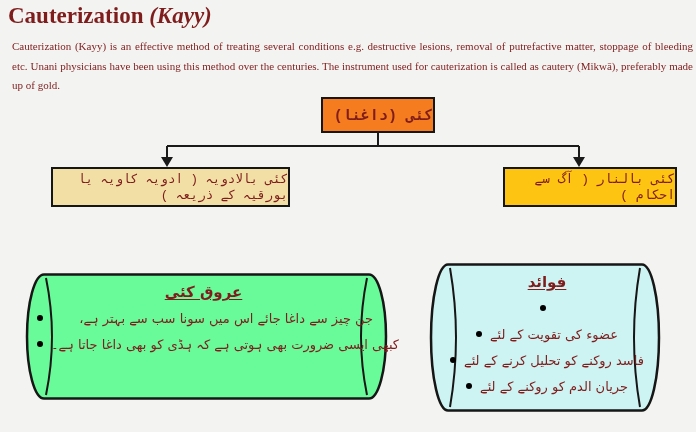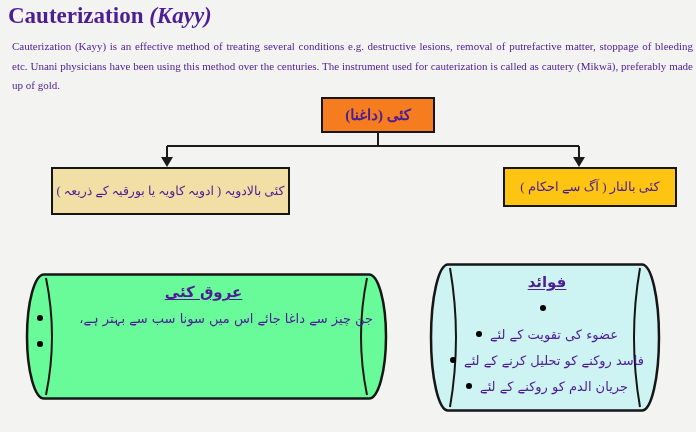--- a/index.html
+++ b/index.html
@@ -1,37 +1,37 @@
 <!DOCTYPE html>
 <html><head>
 <meta charset="utf-8">
 <style>
   html,body{margin:0;padding:0;}
   .stage{
     position:relative; width:696px; height:432px;
     background:#f3f3f1; overflow:hidden;
-    font-family:"Liberation Serif", serif; color:#4c1d95;
+    font-family:"Liberation Serif", serif; color:#7f1d1d;
   }
   .page-title{
     position:absolute; left:8px; top:2px; margin:0;
     font-size:23px; font-weight:bold; line-height:28px;
     font-family:"Liberation Serif", serif;
   }
   .page-title em{font-style:italic;}
   .intro{
     position:absolute; left:8px; top:33px; width:681px; margin:4px;
     font-size:11px; line-height:19.5px; text-align:justify;
   }
   .node{
     position:absolute; border:2px solid #161616; box-sizing:border-box;
-    display:flex; align-items:center; justify-content:center;
-    font-family:Liberation Serif, serif; direction:rtl;
+    display:flex; align-items:center; 
+    font-family:Liberation Mono, monospace; direction:rtl;
   }
   .node-root{left:321px; top:97px; width:114px; height:36px; font-size:15px; font-weight:bold;}
-  .node-left{left:51px; top:167px; width:239px; height:48px; font-size:12.5px;}
+  .node-left{left:51px; top:167px; width:239px; height:40px; font-size:12.5px;}
   .node-right{left:503px; top:167px; width:174px; height:40px; font-size:13px;}
   .connector{position:absolute; left:0; top:131px;}
   .panel{position:absolute;}
   .panel > svg{position:absolute; left:0; top:0;}
   .panel-content{position:absolute; font-family:"DejaVu Sans", sans-serif;}
   .content-rules{left:10px; right:16px; top:6px;}
   .content-benefits{left:26px; right:22px; top:6px;}
   .panel-heading{
     height:26px; line-height:26px; text-align:center; font-weight:bold;
     font-size:15px; text-decoration:underline; text-underline-offset:2px; direction:rtl;
@@ -83,20 +83,21 @@
       <path d="M 343 5 Q 331 63.5 343 122" fill="none" stroke="#161616" stroke-width="2"></path>
     </svg>
     <div class="panel-content content-rules">
       <div class="panel-heading">عروق کئی</div>
       <div class="bullet-row rule-row">
         <span class="dot"></span>
         <span class="txt">جن چیز سے داغا جائے اس میں سونا سب سے بہتر ہے،</span>
       </div>
       <div class="bullet-row rule-row">
         <span class="dot"></span>
+        <span class="txt">کبھی ایسی ضرورت بھی ہوتی ہے کہ ہڈی کو بھی داغا جاتا ہے۔</span>
       </div>
     </div>
   </div>
 
   <div class="panel" style="left:428px; top:263px; width:234px; height:113px;">
     <svg width="234" height="149" viewBox="0 0 234 149">
       <path d="M 20 1.5 L 214 1.5 A 17 73 0 0 1 214 147.5 L 20 147.5 A 17 73 0 0 1 20 1.5 Z" stroke="#161616" stroke-width="2.5" fill="#cdf3f2"></path>
       <path d="M 22 5 Q 34 74.5 22 144" fill="none" stroke="#161616" stroke-width="2"></path>
       <path d="M 212 5 Q 200 74.5 212 144" fill="none" stroke="#161616" stroke-width="2"></path>
     </svg>

